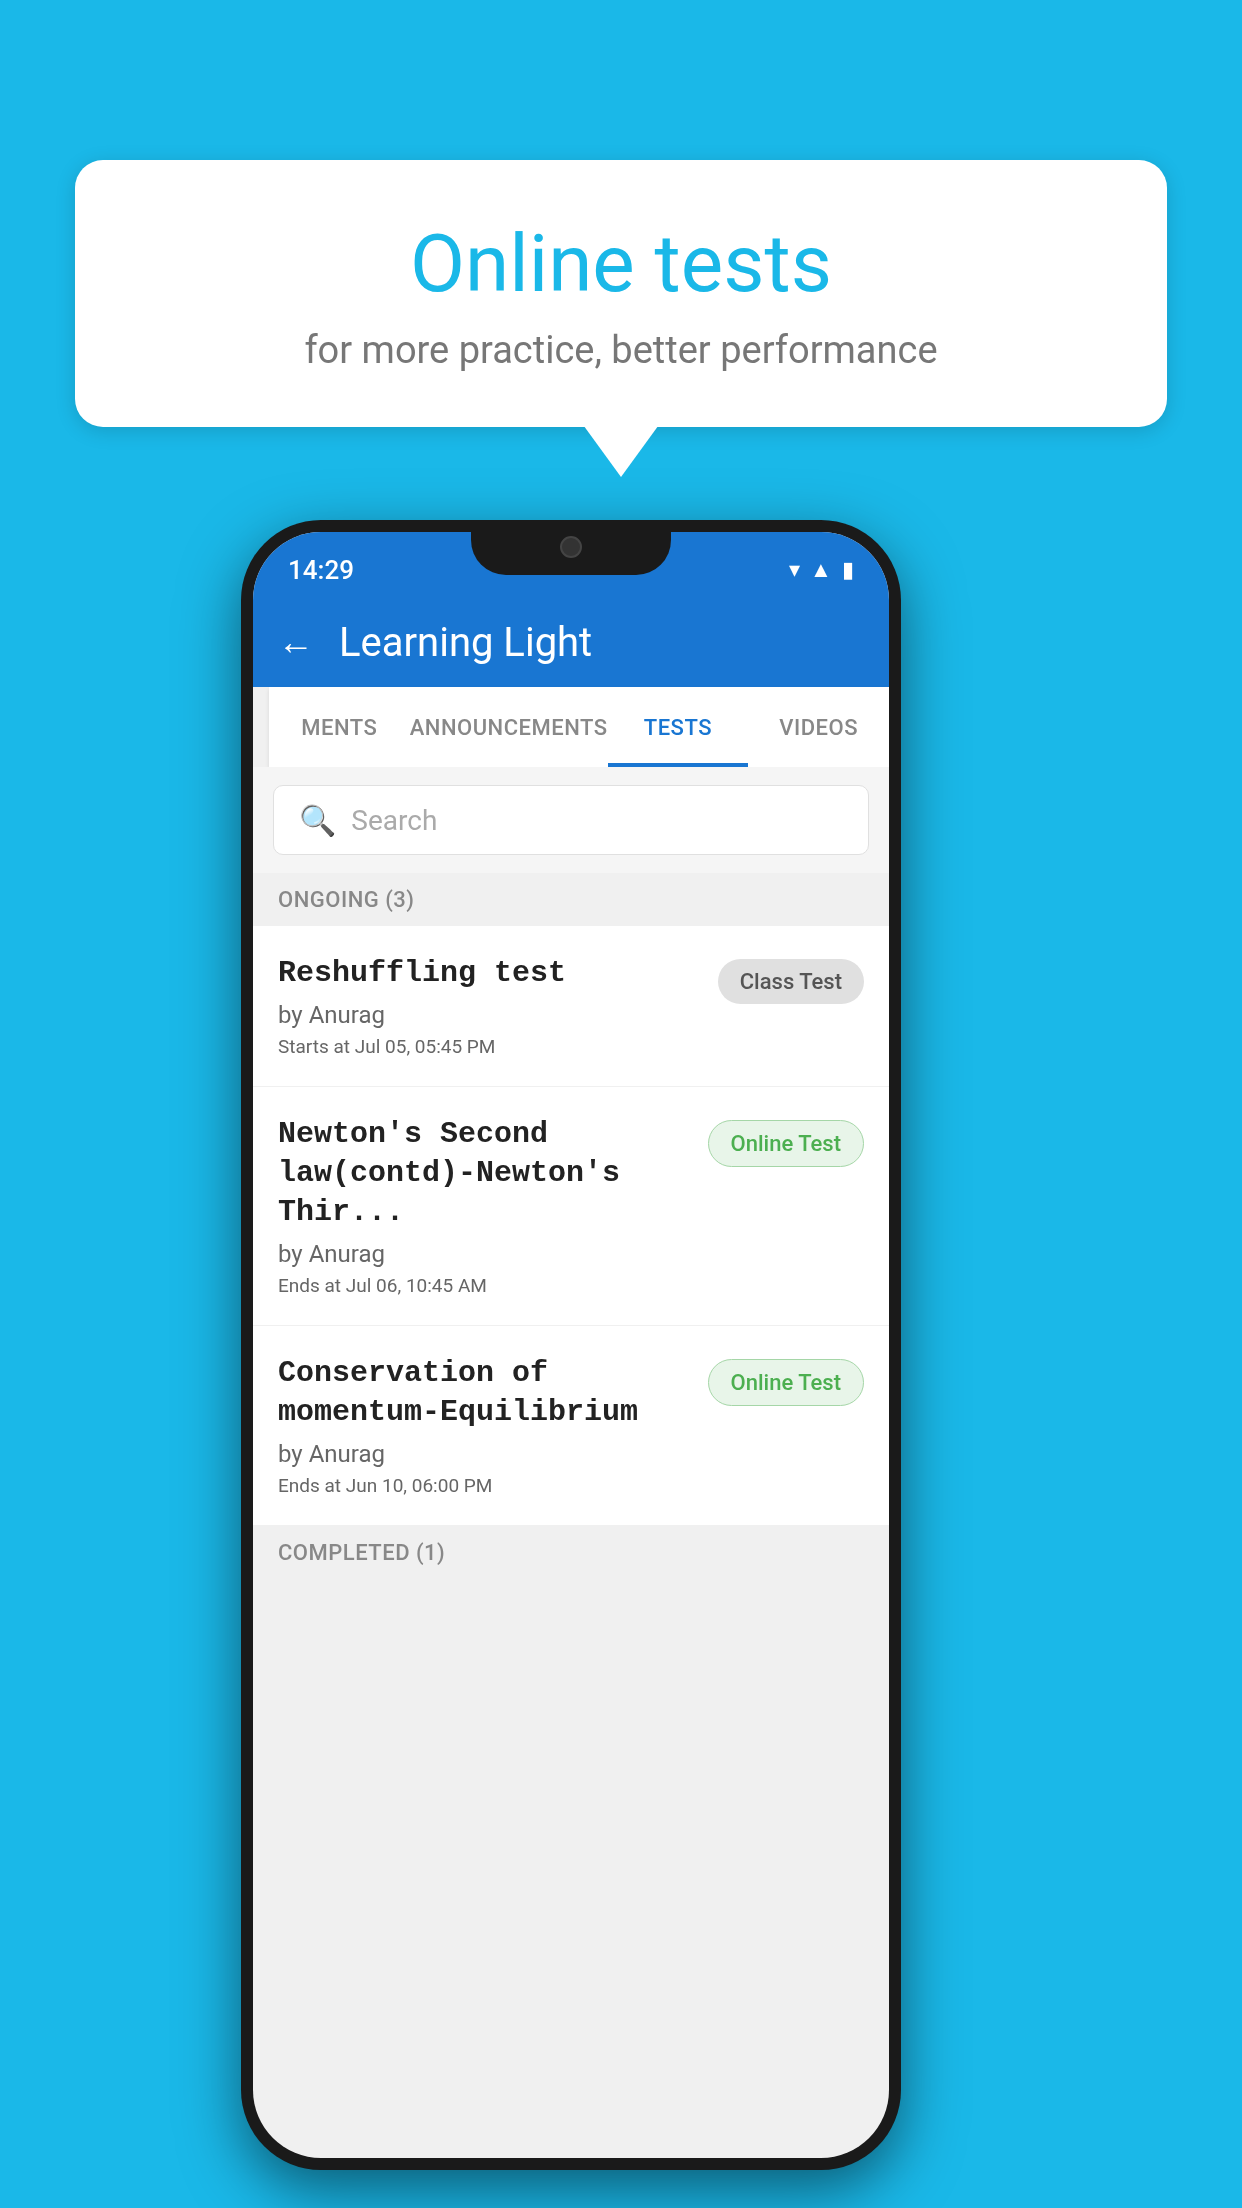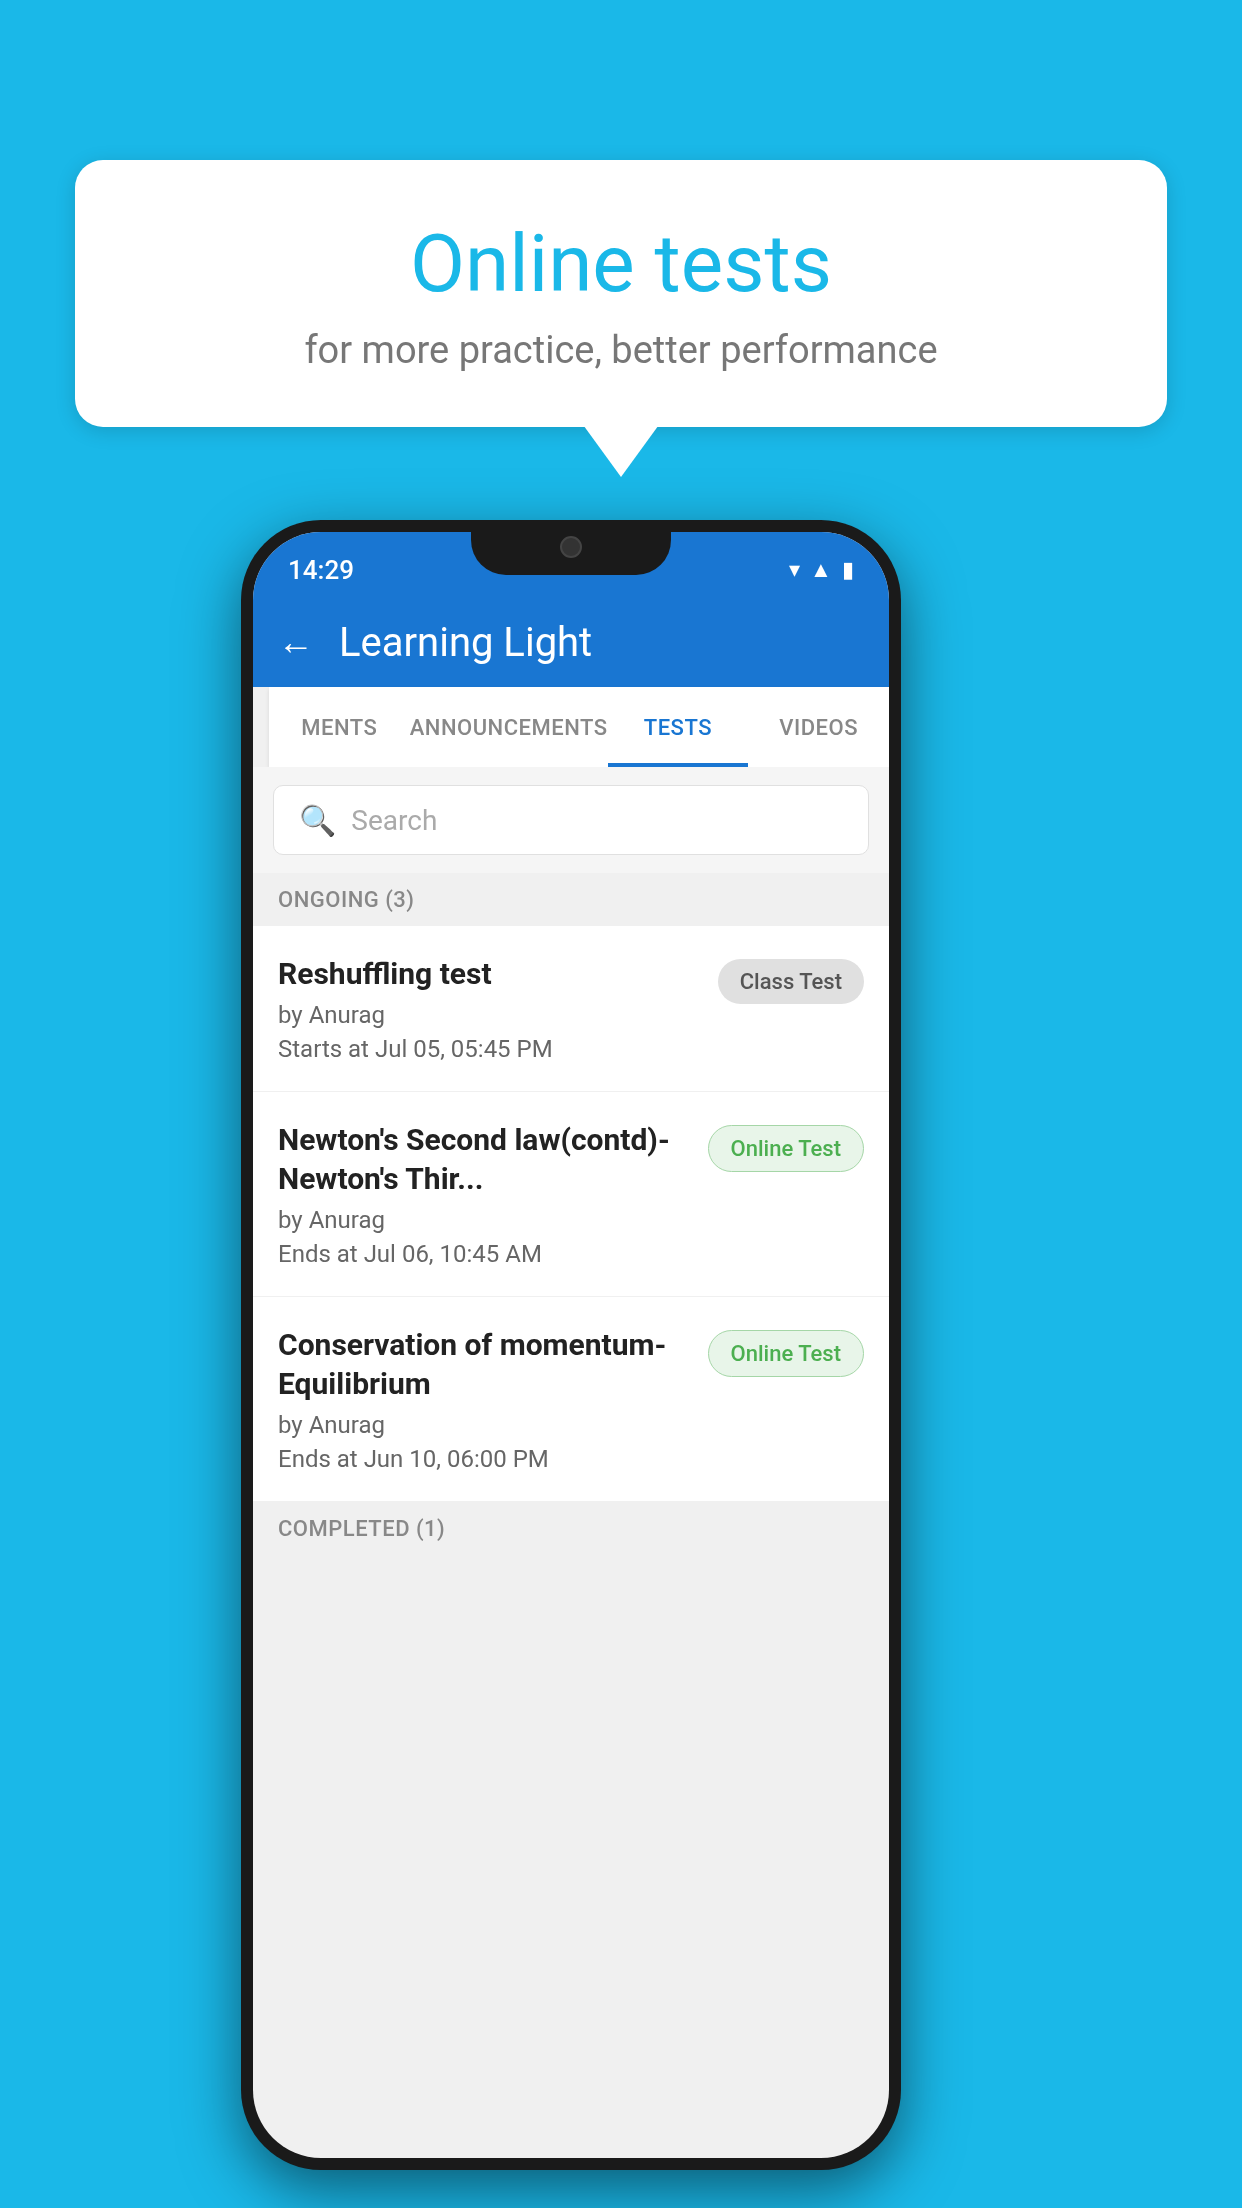--- a/index.html
+++ b/index.html
@@ -255,30 +255,31 @@
       flex: 1;
       padding-right: 15px;
     }
 
     .test-name {
       font-size: 30px;
       font-weight: 700;
       color: #222;
       margin-bottom: 8px;
       line-height: 1.3;
+      font-family: Liberation Mono, monospace;
     }
 
     .test-author {
       font-size: 24px;
       color: #666;
       margin-bottom: 6px;
     }
 
     .test-date {
-      font-size: 24px;
+      font-size: 19px;
       color: #666;
     }
 
     .test-badge {
       border-radius: 50px;
       padding: 10px 22px;
       font-size: 22px;
       font-weight: 500;
       white-space: nowrap;
       margin-top: 5px;

